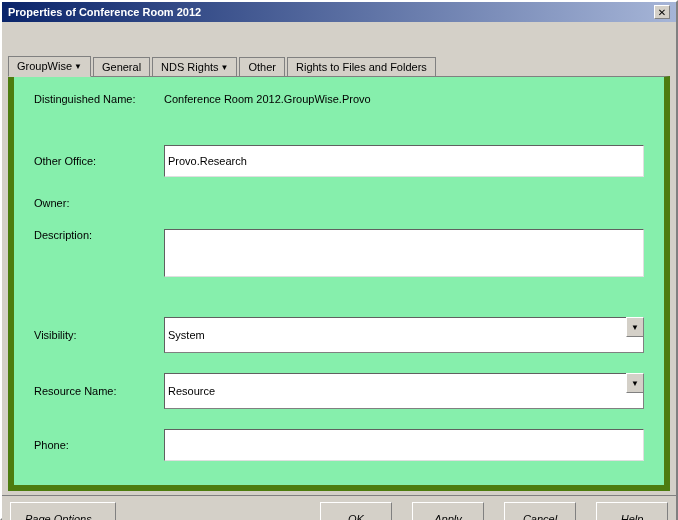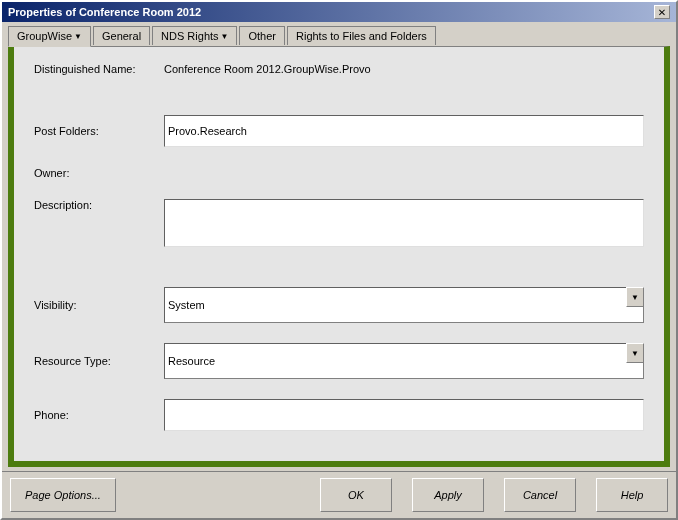--- a/index.html
+++ b/index.html
@@ -58,23 +58,24 @@
     .content-area {
       flex: 1;
       display: flex;
       flex-direction: column;
       padding: 4px 6px 4px 6px;
     }
 
     
     .tabs-row {
       display: flex;
-      align-items: flex-start;
+      align-items: center;
       flex-wrap: nowrap;
       margin-bottom: 0;
+      margin-top: 30px;
     }
 
     .tab {
       padding: 3px 8px;
       background: #d4d0c8;
       border: 1px solid #808080;
       border-bottom: none;
       cursor: pointer;
       font-size: 11px;
       position: relative;
@@ -117,21 +118,21 @@
       background: #d4d0c8;
       border-bottom: 1px solid #d4d0c8;
       z-index: 2;
       padding-bottom: 4px;
     }
 
     
     .panel {
       border: 6px solid #4d7c0f;
       border-top: 1px solid #808080;
-      background: #e5e5e5;
+      background: #86efac;
       flex: 1;
       padding: 16px 20px;
       margin-top: -1px;
       display: flex;
       flex-direction: column;
       gap: 12px;
     }
 
     .field-row {
       display: flex;
@@ -355,21 +356,21 @@
     <div class="panel">
 
       <div class="field-row">
         <span class="label">Distinguished Name:</span>
         <span class="value-text">Conference Room 2012.GroupWise.Provo</span>
       </div>
 
       <div class="spacer"></div>
 
       <div class="field-row">
-        <span class="label">Post Folders:</span>
+        <span class="label">Other Office:</span>
         <input class="input-field" type="text" readonly="" value="Provo.Research" style="">
       </div>
 
       <div class="field-row">
         <span class="label">Owner:</span>
       </div>
 
       <div class="field-row top-align">
         <span class="label">Description:</span>
         <textarea class="input-field" style=""></textarea>
@@ -384,21 +385,21 @@
             <option>System</option>
             <option>All Users</option>
             <option>GroupWise</option>
             <option>None</option>
           </select>
           <div class="select-arrow">▼</div>
         </div>
       </div>
 
       <div class="field-row">
-        <span class="label">Resource Type:</span>
+        <span class="label">Resource Name:</span>
         <div class="select-wrapper">
           <select>
             <option>Resource</option>
             <option>Place</option>
           </select>
           <div class="select-arrow">▼</div>
         </div>
       </div>
 
       <div class="field-row">

